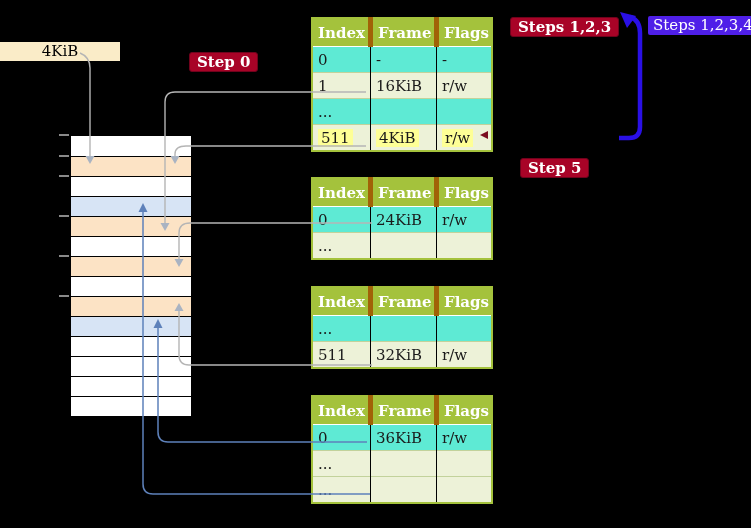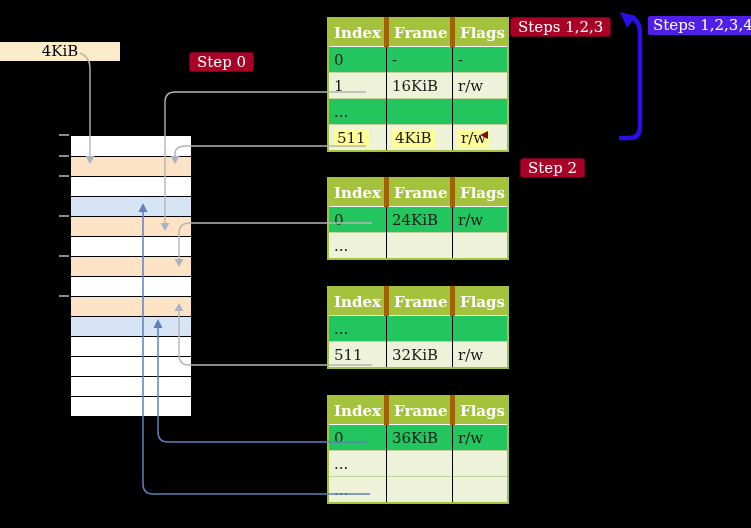--- a/index.html
+++ b/index.html
@@ -6,39 +6,39 @@
   #canvas{
     position:relative; width:751px; height:528px; overflow:hidden;
     background:var(--background,#000);
     font-family:"DejaVu Serif","Liberation Serif",serif;
   }
   
   .flabel{position:absolute; font-size:15px; line-height:19px; white-space:nowrap;}
   .frame-size{left:0; top:42; left:0px; top:42px; width:120px; height:19px;
     background:var(--label-bg); color:#000; text-align:center;}
   .step-red{background:var(--step-red); color:#fff; border:1px solid #70021c;
-    border-radius:3px; padding:0 7px; height:18px; line-height:18px;}
+    border-radius:3px; padding:0 7px; height:18px; line-height:18px;font-weight:bold;}
   .step-blue{background:var(--step-blue); color:#fff; border-radius:2px;
     padding:0 5px; height:19px; line-height:19px;}
   #step0{left:189px; top:52px;}
   #steps123{left:510px; top:17px;}
   #steps1234{left:648px; top:16px;}
   #step4{left:520px; top:158px;}
   
   #memory-stack{position:absolute; left:70px; top:135px; width:120px;
     border:1px solid #000; background:#fff;}
   .frame{height:20px; box-sizing:border-box; border-top:1px solid #000;}
   .frame:first-child{border-top:none;}
   .f-plain{background:var(--frame-plain);}
   .f-table{background:var(--frame-table);}
   .f-page{background:var(--frame-page);}
   .tick{position:absolute; left:59px; width:10px; height:2px; background:#8a8a8a;}
   
-  table.ptable{position:absolute; left:327px; border-collapse:collapse;
-    background:#22c55e; font-size:15px; table-layout:fixed;}
+  table.ptable{position:absolute; left:311px; border-collapse:collapse;
+    background:#5eead4; font-size:15px; table-layout:fixed;}
   .ptable{border:2px solid var(--table-border);}
   .ptable th{background:var(--table-header); color:#fff; font-weight:bold;
     height:27px; padding:0 0 0 5px; text-align:left; border-left:5px solid #a16207;
     font-size:15px;}
   .ptable th:first-child{border-left:none;}
   .ptable td{height:25px; padding:0 0 0 5px; color:#1a1a1a;
     border-left:1px solid #000; border-top:1px solid var(--row-line);}
   .ptable td:first-child{border-left:none;}
   .ptable tbody tr:first-child td{border-top:1px solid #fff;}
   .ptable tr.alt td{background:var(--table-row-alt);}
@@ -58,21 +58,21 @@
 </head>
 <body>
 
 <div id="canvas" style="--background: #000000; --table-header: #a4c23c; --table-border: #a4c23c; --table-row-alt: #edf2d8; --row-line: #c2d29b; --highlight: #feff96; --frame-plain: #ffffff; --frame-table: #fce3c5; --frame-page: #d7e4f5; --label-bg: #faecc8; --step-red: #a80327; --step-blue: #4f1fe8; --arrow-blue: #2a10e6; --connector-gray: #b5b5b5; --connector-blue: #5e81ba; --arrowhead-gray: #a9b3c2;">
 
   <div class="flabel frame-size">4KiB</div>
 
   <div class="flabel step-red" id="step0">Step 0</div>
   <div class="flabel step-red" id="steps123">Steps 1,2,3</div>
   <div class="flabel step-blue" id="steps1234">Steps 1,2,3,4</div>
-  <div class="flabel step-red" id="step4">Step 2</div>
+  <div class="flabel step-red" id="step4">Step 5</div>
 
   <div id="memory-stack">
       <div class="frame f-plain"></div>
       <div class="frame f-table"></div>
       <div class="frame f-plain"></div>
       <div class="frame f-page"></div>
       <div class="frame f-table"></div>
       <div class="frame f-plain"></div>
       <div class="frame f-table"></div>
       <div class="frame f-plain"></div>

